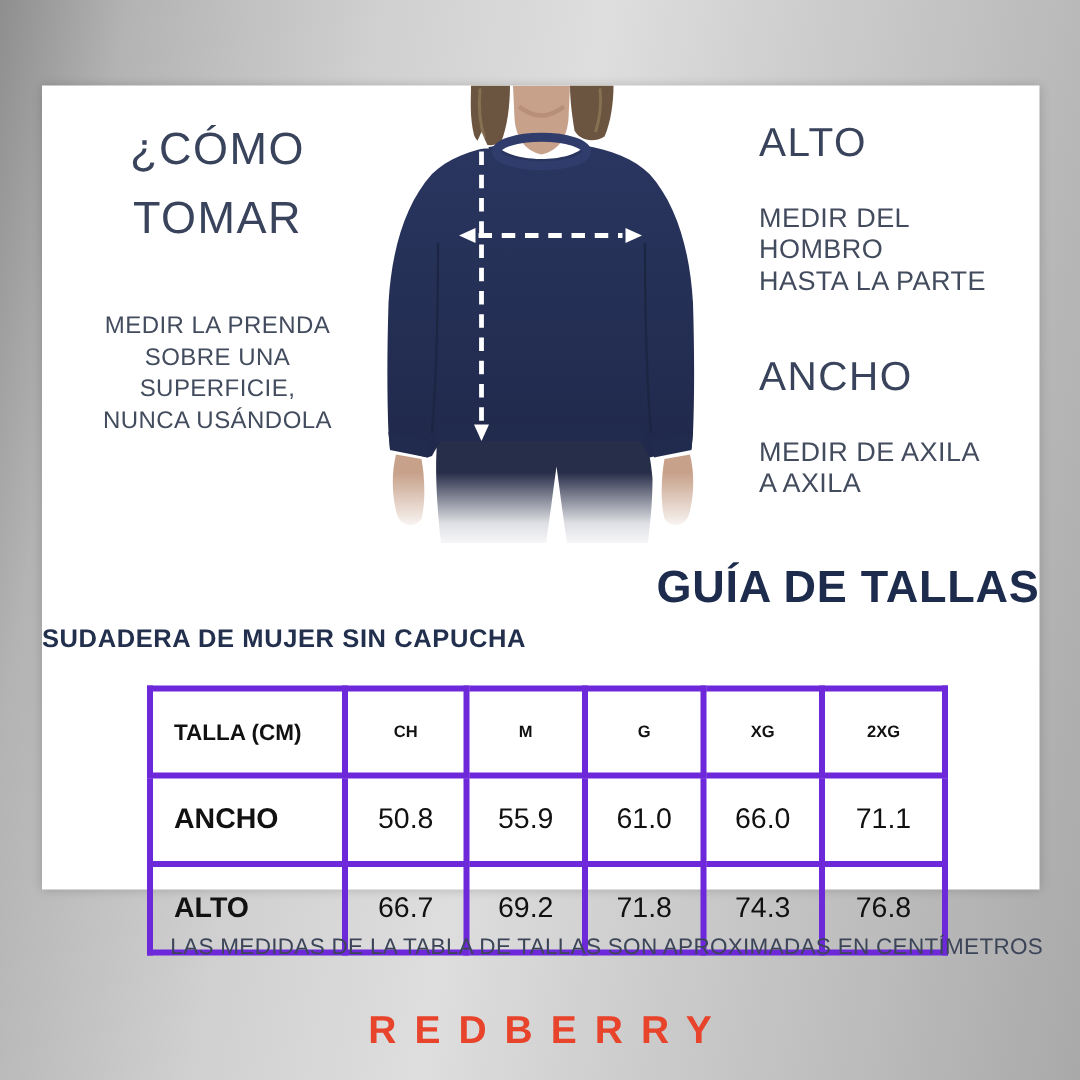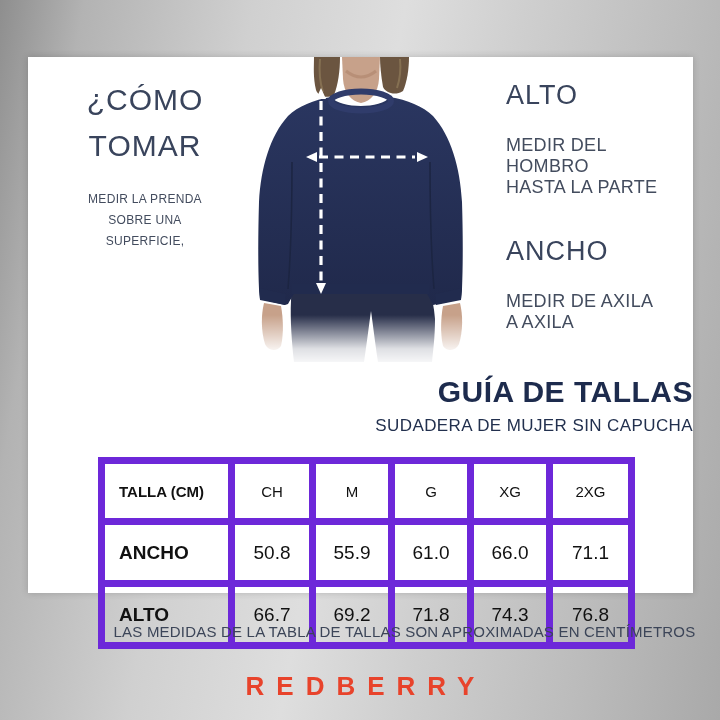--- a/index.html
+++ b/index.html
@@ -8,39 +8,39 @@
     font-family:"Liberation Sans", sans-serif;
     background:linear-gradient(100deg,#8e8e8e 0%,#b3b3b3 10%,#d0d0d0 30%,#dedede 48%,#cfcfcf 62%,#bcbcbc 82%,#a9a9a9 100%);
   }
   .sheet{
     position:absolute;left:28px;top:57px;width:665px;height:536px;
     background:#ffffff;box-shadow:0 0 7px rgba(0,0,0,.18);
   }
   
   .howto{position:absolute;left:8px;top:20px;width:218px;text-align:center;}
   .howto-title{font-size:30px;line-height:46px;font-weight:300;letter-spacing:1px;color:#39445c;}
-  .howto-instructions{margin-top:20px;font-size:12px;line-height:21px;font-weight:300;letter-spacing:.3px;color:#434c5e;}
+  .howto-instructions{margin-top:38px;font-size:16px;line-height:21px;font-weight:300;letter-spacing:.3px;color:#434c5e;}
   
   .side-block{position:absolute;left:478px;width:185px;text-align:left;}
   .side-label{font-size:27px;font-weight:300;letter-spacing:1px;color:#39445c;line-height:32px;}
   .side-desc{margin-top:24px;font-size:18px;line-height:21px;font-weight:300;letter-spacing:.3px;color:#434c5e;}
   .alto{top:22px;}
   .ancho{top:178px;}
   
   .photo-wrap{position:absolute;left:202px;top:0;width:250px;height:310px;}
   
   .guide-title{position:absolute;left:0;top:318px;width:100%;text-align:right;
     font-size:30px;font-weight:bold;letter-spacing:.5px;color:#1d2b4d;}
-  .guide-subtitle{position:absolute;left:0;top:359px;width:100%;text-align:right;
-    font-size:17px;font-weight:400;letter-spacing:.4px;color:#22304e;}
+  .guide-subtitle{position:absolute;left:0;top:359px;width:100%;text-align:left;
+    font-size:17px;font-weight:700;letter-spacing:.4px;color:#22304e;}
   table.size{position:absolute;left:70px;top:400px;width:530px;border-collapse:collapse;
     border:3px solid #000;table-layout:fixed;color:#111;}
-  table.size td{border:7px solid #6d28d9;height:52px;text-align:center;vertical-align:middle;}
+  table.size td{border:4px solid #6d28d9;height:52px;text-align:center;vertical-align:middle;}
   table.size tr.vals td{height:53px;font-size:19px;}
-  td.head{font-size:15px;font-weight:normal;}
+  td.head{font-size:11px;font-weight:bold;}
   td.lbl{font-size:15px;font-weight:bold;text-align:left !important;padding-left:14px;}
   .footnote{position:absolute;left:0;top:566px;width:100%;text-align:center;
     font-size:15px;font-weight:300;letter-spacing:.2px;color:#3c4558;padding-left:44px;}
   
   .brand-bar{position:absolute;left:0;top:671px;width:720px;text-align:center;}
   .brand{font-size:26px;font-weight:bold;letter-spacing:12px;padding-left:12px;color:#e8432b;}
 </style>
 </head>
 <body>
 
@@ -48,20 +48,21 @@
   <div class="sheet">
 
     <div class="howto">
       <div class="howto-title">
         <div>¿CÓMO TOMAR</div>
       </div>
       <div class="howto-instructions">
         <div>MEDIR LA PRENDA</div>
         <div>SOBRE UNA</div>
         <div>SUPERFICIE,</div>
+        <div>NUNCA USÁNDOLA</div>
       </div>
     </div>
 
     <div class="photo-wrap">
       <svg width="250" height="310" viewBox="0 0 250 310">
         <defs>
           <linearGradient id="navyG" x1="0" y1="0" x2="0" y2="1">
             <stop offset="0" stop-color="#2a3660"></stop>
             <stop offset="1" stop-color="#20294b"></stop>
           </linearGradient>

